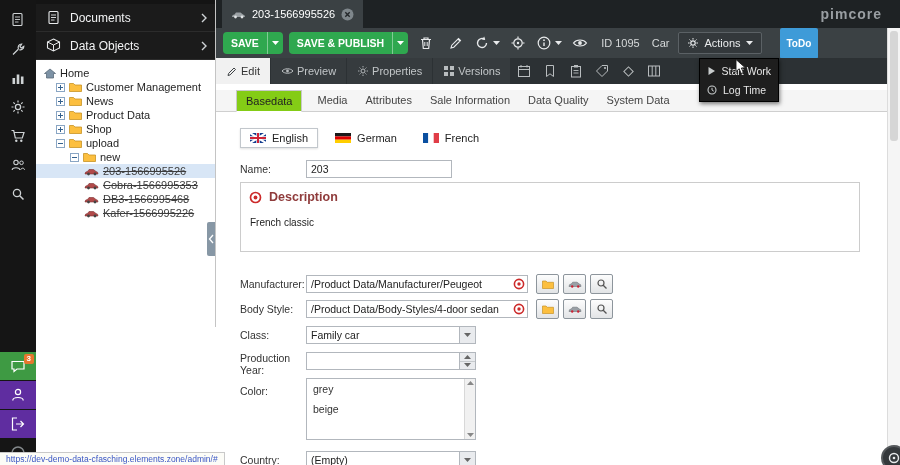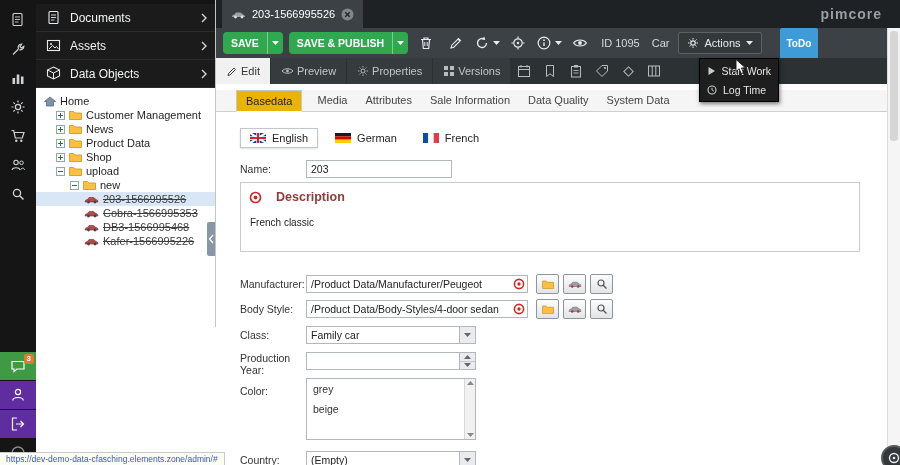--- a/index.html
+++ b/index.html
@@ -43,36 +43,36 @@
 
   .paneltabs{position:absolute;left:0;top:58px;right:13px;height:26px;background:#2c3134;display:flex;align-items:stretch}
   .ptab{display:flex;align-items:center;gap:3px;padding:0 10px;background:#363b3e;color:#c2c6c8;font-size:11px;margin-right:1px;cursor:pointer}
   .ptab.active{background:#f1f1f1;color:#333}
   .ptbtn{width:26px;display:flex;align-items:center;justify-content:center;cursor:pointer}
   .ptbtn:first-of-type{margin-left:10px}
 
   .content{position:absolute;left:0;top:84px;right:13px;bottom:0;background:#fff;overflow:hidden}
   .objtabs{position:absolute;left:0;top:6px;right:0;height:22px;background:#f5f5f5;border-bottom:1px solid #cfcfcf;display:flex;align-items:flex-end;padding-left:20px;font-size:11px}
   .otab{margin:0 9px;line-height:21px;color:#444;cursor:pointer;white-space:nowrap}
-  .otab.active{margin:0 6px -1px 0;background:#eab308;border:1px solid #c8c8c8;border-bottom:1px solid #fff;padding:0 9px;color:#222;line-height:20px}
+  .otab.active{margin:0 6px -1px 0;background:#84cc16;border:1px solid #c8c8c8;border-bottom:1px solid #fff;padding:0 9px;color:#222;line-height:20px}
 
   .langtabs{position:absolute;left:24px;top:44px;display:flex;gap:8px;align-items:center}
   .ltab{display:flex;align-items:center;gap:6px;padding:3px 9px;font-size:11px;color:#222;cursor:pointer}
   .ltab.active{border:1px solid #c2c7cc;background:#fff;box-shadow:0 1px 2px rgba(0,0,0,.12)}
 
   .flb{position:absolute;left:24px;font-size:10.5px;color:#333;max-width:62px;line-height:12px}
   .fin{position:absolute;height:18px;border:1px solid #b2b7bd;font-size:10.5px;padding:0 4px;color:#222;background:#fff;font-family:inherit}
   .fsel{position:absolute;height:18px;border:1px solid #b2b7bd;background:#fff;font-size:10.5px;color:#222;cursor:pointer}
   .fsel .txt{display:block;line-height:16px;padding-left:4px;padding-right:18px;overflow:hidden;white-space:nowrap}
   .trig{position:absolute;right:0;top:0;bottom:0;width:16px;border-left:1px solid #b2b7bd;background:#e9ebee;display:flex;align-items:center;justify-content:center;flex-direction:column;cursor:pointer}
   .trig .half{flex:1;display:flex;align-items:center;justify-content:center;width:100%}
   .trig .half+.half{border-top:1px solid #c6cacd}
 
   .descpanel{position:absolute;left:24px;top:98px;width:620px;height:70px;border:1px solid #ccc;background:#fff}
-  .dhead{display:flex;align-items:center;gap:14px;padding:7px 8px 2px 8px}
+  .dhead{display:flex;align-items:center;gap:7px;padding:7px 8px 2px 8px}
   .dhead .dt{color:#8f3b3b;font-size:12.5px;font-weight:bold}
   .dbody{padding:11px 8px 0 9px;font-size:10px;color:#222}
 
   .rbtn{position:absolute;width:23px;height:20px;border:1px solid #8d959c;border-radius:2px;background:linear-gradient(#fdfdfd,#e2e4e6);display:flex;align-items:center;justify-content:center;cursor:pointer}
 
   .flist{position:absolute;left:90px;top:294px;width:170px;height:62px;border:1px solid #b2b7bd;background:#fff;overflow:hidden}
   .opt{height:20px;line-height:20px;padding-left:6px;font-size:10.5px;color:#333;cursor:pointer}
   .lscroll{position:absolute;right:0;top:0;bottom:0;width:11px;background:#f1f1f1;border-left:1px solid #d8d8d8;display:flex;flex-direction:column;justify-content:space-between;align-items:center;padding:2px 0;cursor:pointer}
 
   .scrollstrip{position:absolute;top:28px;right:0;width:13px;bottom:18px;background:#f5f5f5;border-left:1px solid #dcdcdc;z-index:5;cursor:pointer}
@@ -163,31 +163,20 @@
   </nav>
 
   <aside class="sidebar">
     <div class="sections">
       <div class="shead">
         <svg class="si" width="15" height="15">
             <rect x="3" y="1.5" width="9" height="12" rx="1" fill="none" stroke="#e8eaec" stroke-width="1.1"></rect>
             <path d="M5 5 H10 M5 7.5 H10 M5 10 H8.5" stroke="#e8eaec" stroke-width="0.9" fill="none"></path>
           </svg>
         <span class="sl">Documents</span>
-        <svg class="chev" width="6" height="10">
-            <path d="M1 1 L5 5 L1 9" fill="none" stroke="#cfd3d6" stroke-width="1.4"></path>
-          </svg>
-      </div>
-      <div class="shead">
-        <svg class="si" width="15" height="15">
-            <rect x="1.5" y="2.5" width="12" height="10" fill="none" stroke="#e8eaec" stroke-width="1.1"></rect>
-            <circle cx="5" cy="6" r="1" fill="#e8eaec"></circle>
-            <path d="M3 11 L6.5 7.5 L9 10 L10.5 8.5 L12.5 11" fill="none" stroke="#e8eaec" stroke-width="1"></path>
-          </svg>
-        <span class="sl">Assets</span>
         <svg class="chev" width="6" height="10">
             <path d="M1 1 L5 5 L1 9" fill="none" stroke="#cfd3d6" stroke-width="1.4"></path>
           </svg>
       </div>
       <div class="shead">
         <svg class="si" width="15" height="15">
             <path d="M7.5 1 L13.5 4 V10 L7.5 13 L1.5 10 V4 Z" fill="none" stroke="#e8eaec" stroke-width="1.1"></path>
             <path d="M1.5 4 L7.5 7 L13.5 4 M7.5 7 V13" fill="none" stroke="#e8eaec" stroke-width="1"></path>
           </svg>
         <span class="sl">Data Objects</span>

